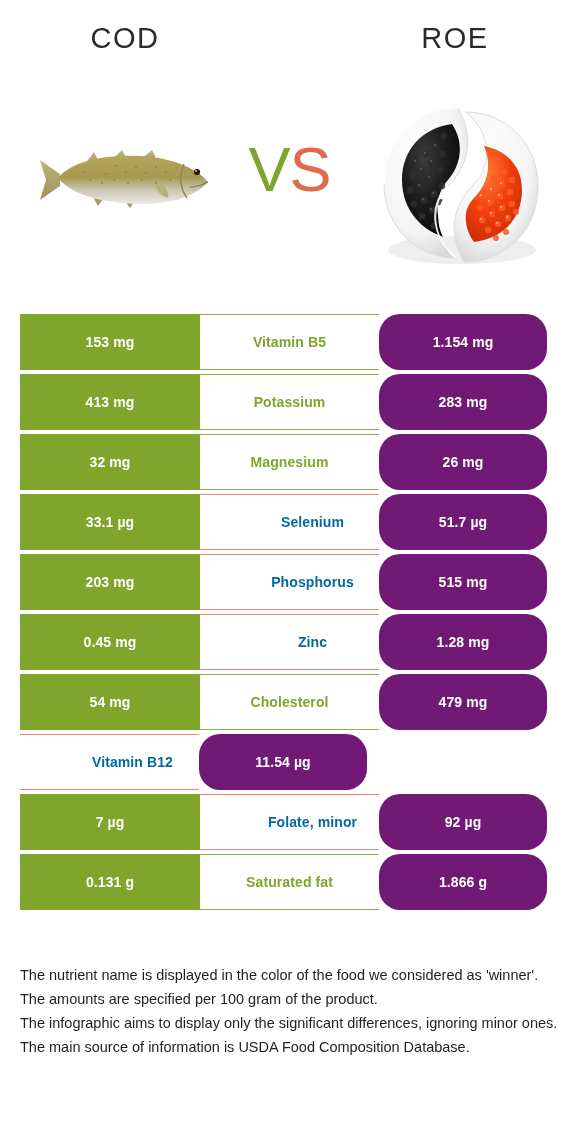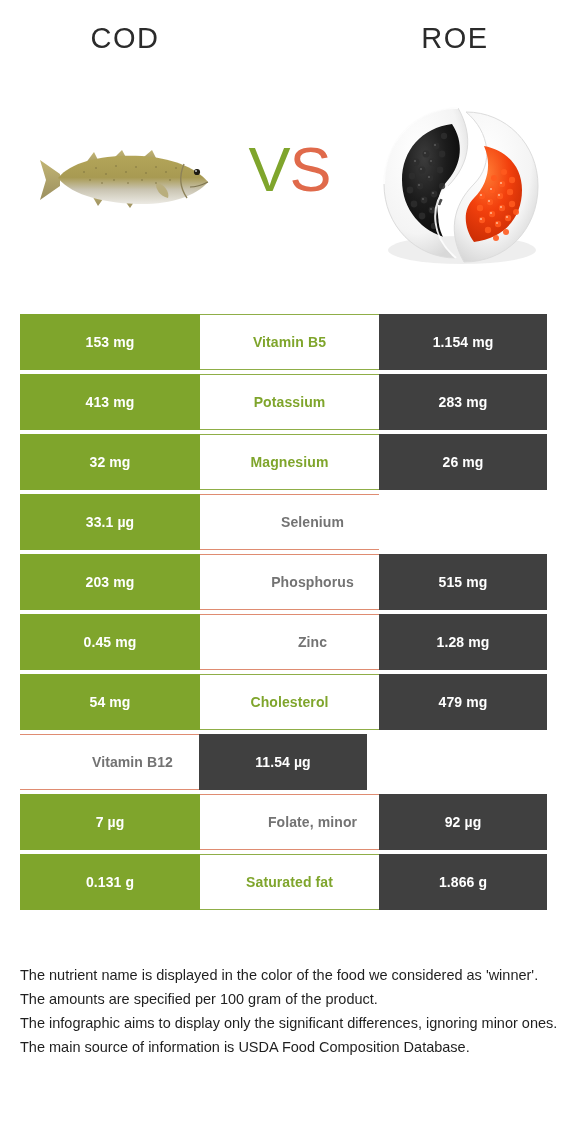--- a/index.html
+++ b/index.html
@@ -87,36 +87,37 @@
     font-weight: 600;
     letter-spacing: 0.1px;
   }
   .cell-left {
     width: 180px;
     background: #7FA52C;
     color: #ffffff;
   }
   .cell-right {
     width: 168px;
-    background: #404040;
+    background: #701a75;
     color: #ffffff;
+    border-radius: 21px;
   }
   .cell-mid {
     width: 179px;
     background: #ffffff;
     border-top: 1px solid transparent;
     border-bottom: 1px solid transparent;
   }
   .cell-mid.win-green {
     color: #7FA52C;
     border-top-color: #8FAE48;
     border-bottom-color: #8FAE48;
   }
   .cell-mid.win-orange {
-    color: #737373;
+    color: #0369a1;
     border-top-color: #DF8C72;
     border-bottom-color: #DF8C72;
     padding-left: 46px;
   }
 
   
   .footer {
     position: absolute;
     left: 20px;
     top: 963px;
@@ -335,20 +336,21 @@
 
   <div class="row">
     <div class="cell cell-left">32 mg</div>
     <div class="cell cell-mid win-green">Magnesium</div>
     <div class="cell cell-right">26 mg</div>
   </div>
 
   <div class="row">
     <div class="cell cell-left">33.1 µg</div>
     <div class="cell cell-mid win-orange">Selenium</div>
+    <div class="cell cell-right">51.7 µg</div>
   </div>
 
   <div class="row">
     <div class="cell cell-left">203 mg</div>
     <div class="cell cell-mid win-orange">Phosphorus</div>
     <div class="cell cell-right">515 mg</div>
   </div>
 
   <div class="row">
     <div class="cell cell-left">0.45 mg</div>

